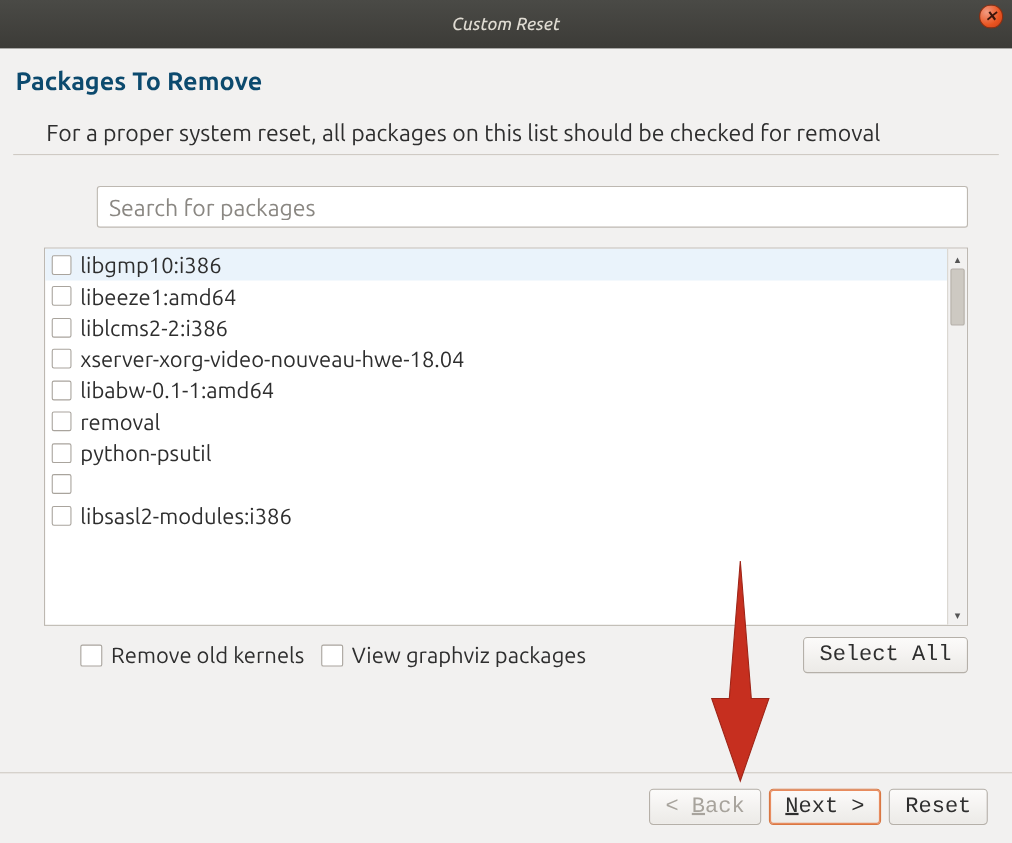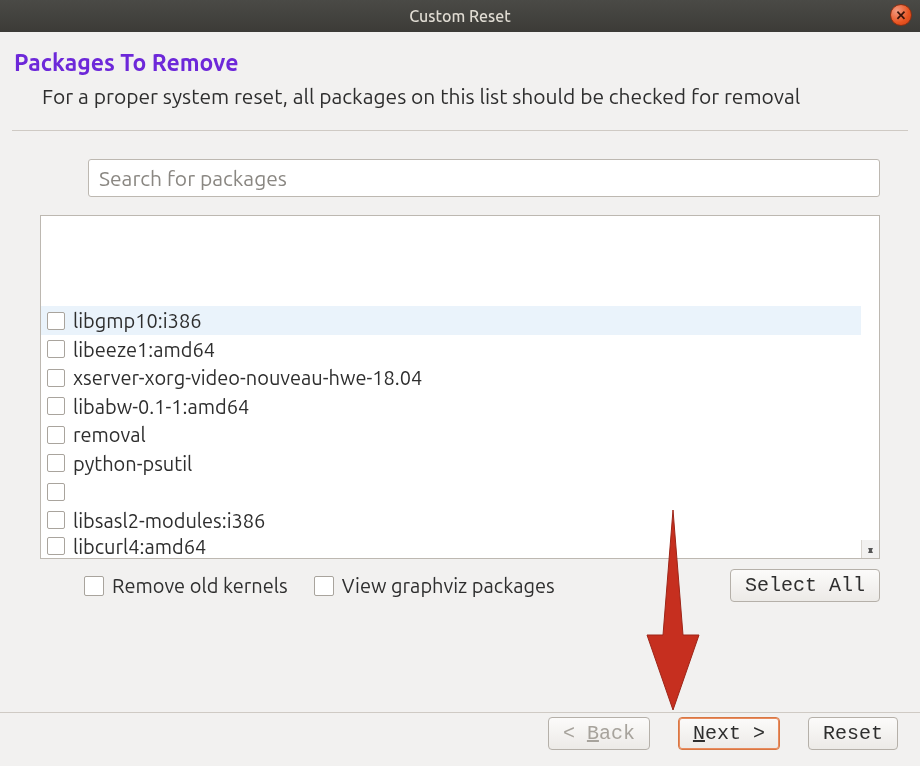--- a/index.html
+++ b/index.html
@@ -9,28 +9,29 @@
     }
     body {
       font-family: Ubuntu, "Segoe UI", Arial, sans-serif;
       background: #f2f1f0;
       width: 920px;
       height: 766px;
       overflow: hidden;
     }
     .titlebar {
       background: linear-gradient(to bottom, #4a4a46, #3c3b37);
-      height: 32px;
+      height: 44px;
       display: flex;
       align-items: center;
       justify-content: center;
       position: relative;
       color: #dfdbd2;
       font-size: 16px;
       font-weight: 500;
+      font-style: italic;
     }
     .titlebar .close-btn {
       position: absolute;
       right: 8px;
       top: 4px;
       width: 22px;
       height: 22px;
       border-radius: 50%;
       background: radial-gradient(circle at 30% 30%, #f29b82, #e95420 60%, #c7401b);
       border: 1px solid #8a2f12;
@@ -42,28 +43,28 @@
       font-weight: bold;
       cursor: pointer;
       line-height: 1;
     }
     .content {
       padding: 18px 12px 0 12px;
     }
     .heading {
       font-size: 23px;
       font-weight: bold;
-      color: #6d28d9;
-      margin-bottom: 8px;
+      color: #0c4a6e;
+      margin-bottom: 20px;
       margin-left: 2px;
     }
     .subheading {
       font-size: 21px;
       color: #2e2e2e;
-      margin: 0 0 20px 30px;
+      margin: 0 0 6px 30px;
       line-height: 1.3;
       max-width: 770px;
     }
     .divider {
       border: none;
       border-top: 1px solid #cfcac4;
       margin: 0 0 28px 0;
     }
     .search-wrapper {
       margin: 0 28px 18px 28px;
@@ -82,21 +83,20 @@
     .search-input::placeholder {
       color: #8a8782;
     }
     .list-container {
       margin: 0 28px 10px 28px;
       border: 1px solid #bdb8b1;
       background: #fff;
       height: 344px;
       display: flex;
       overflow: hidden;
-      align-items: flex-end;
     }
     .list-inner {
       flex: 1;
       overflow: hidden;
       position: relative;
     }
     .list-row {
       display: flex;
       align-items: center;
       height: 28.5px;
@@ -157,21 +157,21 @@
     .scroll-arrow.bottom {
       position: absolute;
       bottom: 0;
       left: 0;
       right: 0;
     }
     .options-row {
       display: flex;
       align-items: center;
       margin: 10px 28px 0 28px;
-      gap: 26px;
+      gap: 15px;
       font-size: 20px;
       color: #2e2e2e;
     }
     .option-check {
       display: flex;
       align-items: center;
       gap: 8px;
     }
     .option-check .chk2 {
       width: 20px;
@@ -202,24 +202,24 @@
       outline: none;
       box-shadow: 0 0 0 1px #e88b5e inset;
       border-color: #d97743;
     }
     .footer {
       position: absolute;
       left: 0;
       right: 0;
       bottom: 0;
       border-top: 1px solid #cfcac4;
-      padding: 4px 22px 16px 0;
+      padding: 14px 22px 16px 0;
       display: flex;
       justify-content: flex-end;
-      gap: 28px;
+      gap: 7px;
       background: #f2f1f0;
     }
     .btn .mnemonic {
       text-decoration: underline;
     }
     .arrow-annotation {
       position: absolute;
       left: 643px;
       top: 505px;
       width: 60px;
@@ -252,44 +252,44 @@
         <div class="list-row selected">
           <span class="chk"></span>
           <span>libgmp10:i386</span>
         </div>
         <div class="list-row">
           <span class="chk"></span>
           <span>libeeze1:amd64</span>
         </div>
         <div class="list-row">
           <span class="chk"></span>
+          <span>liblcms2-2:i386</span>
+        </div>
+        <div class="list-row">
+          <span class="chk"></span>
           <span>xserver-xorg-video-nouveau-hwe-18.04</span>
         </div>
         <div class="list-row">
           <span class="chk"></span>
           <span>libabw-0.1-1:amd64</span>
         </div>
         <div class="list-row">
           <span class="chk"></span>
           <span>removal</span>
         </div>
         <div class="list-row">
           <span class="chk"></span>
           <span>python-psutil</span>
         </div>
         <div class="list-row">
           <span class="chk"></span>
         </div>
         <div class="list-row">
           <span class="chk"></span>
           <span>libsasl2-modules:i386</span>
-        </div>
-        <div class="list-row partial">
-          <span class="chk"></span>
-          <span>libcurl4:amd64</span>
         </div>
       </div>
     <div class="scrollbar">
       <div class="scroll-arrow">▴</div>
       <div class="scroll-track">
         <div class="scroll-thumb"></div>
       </div>
       <div class="scroll-arrow bottom">▾</div>
     </div>
   </div>

